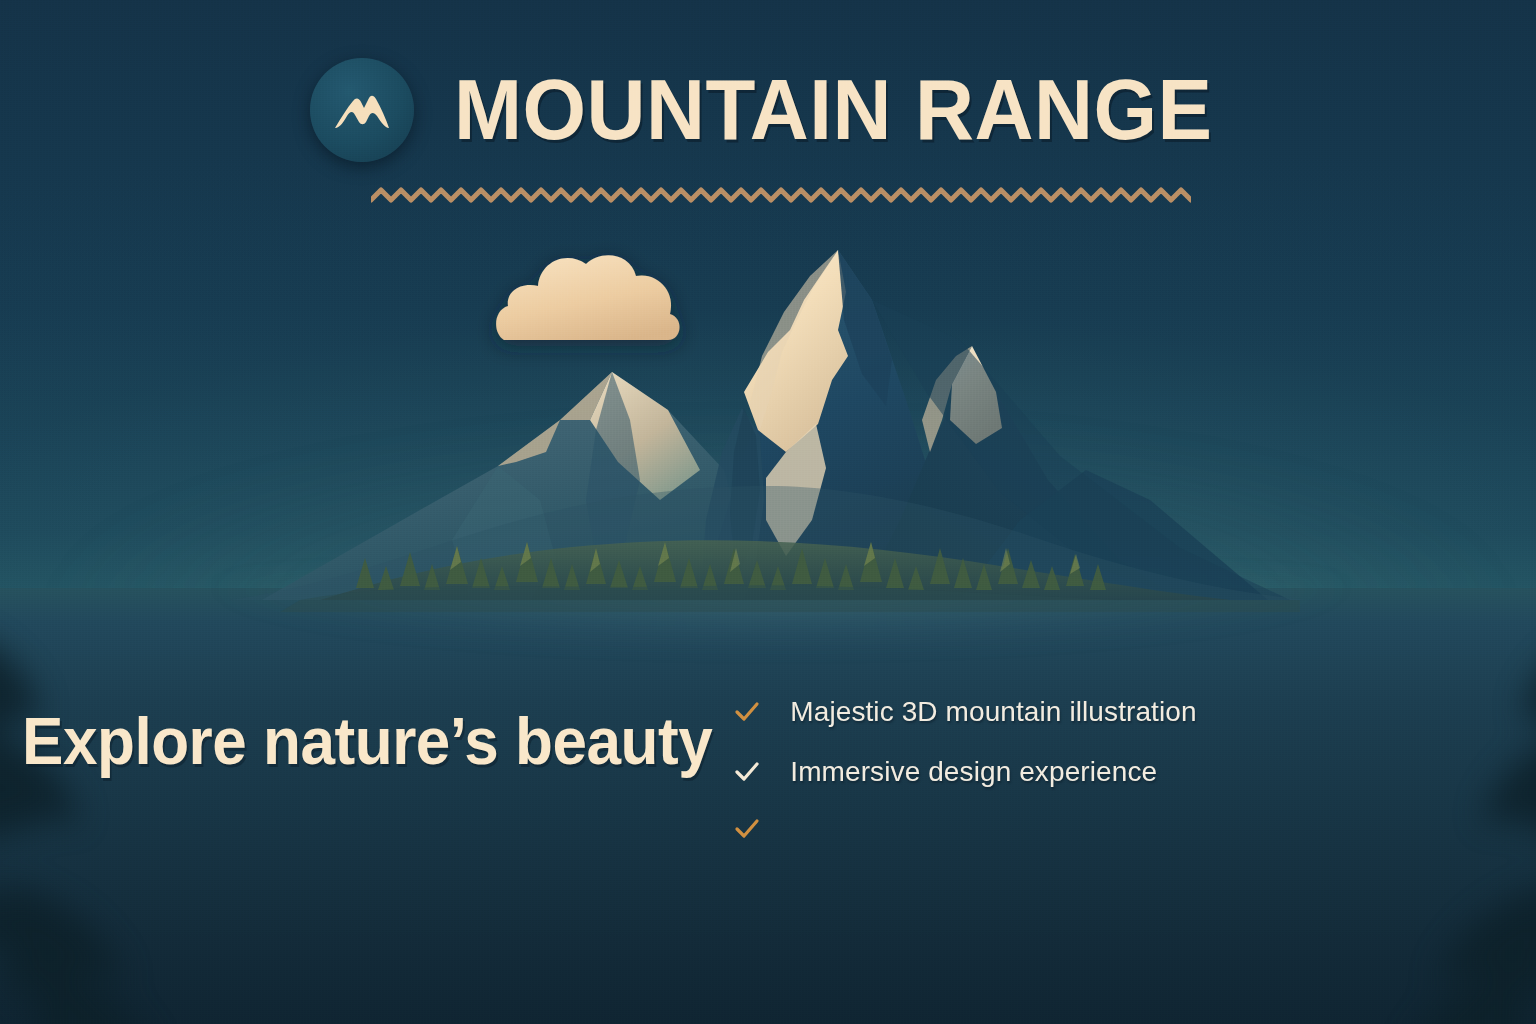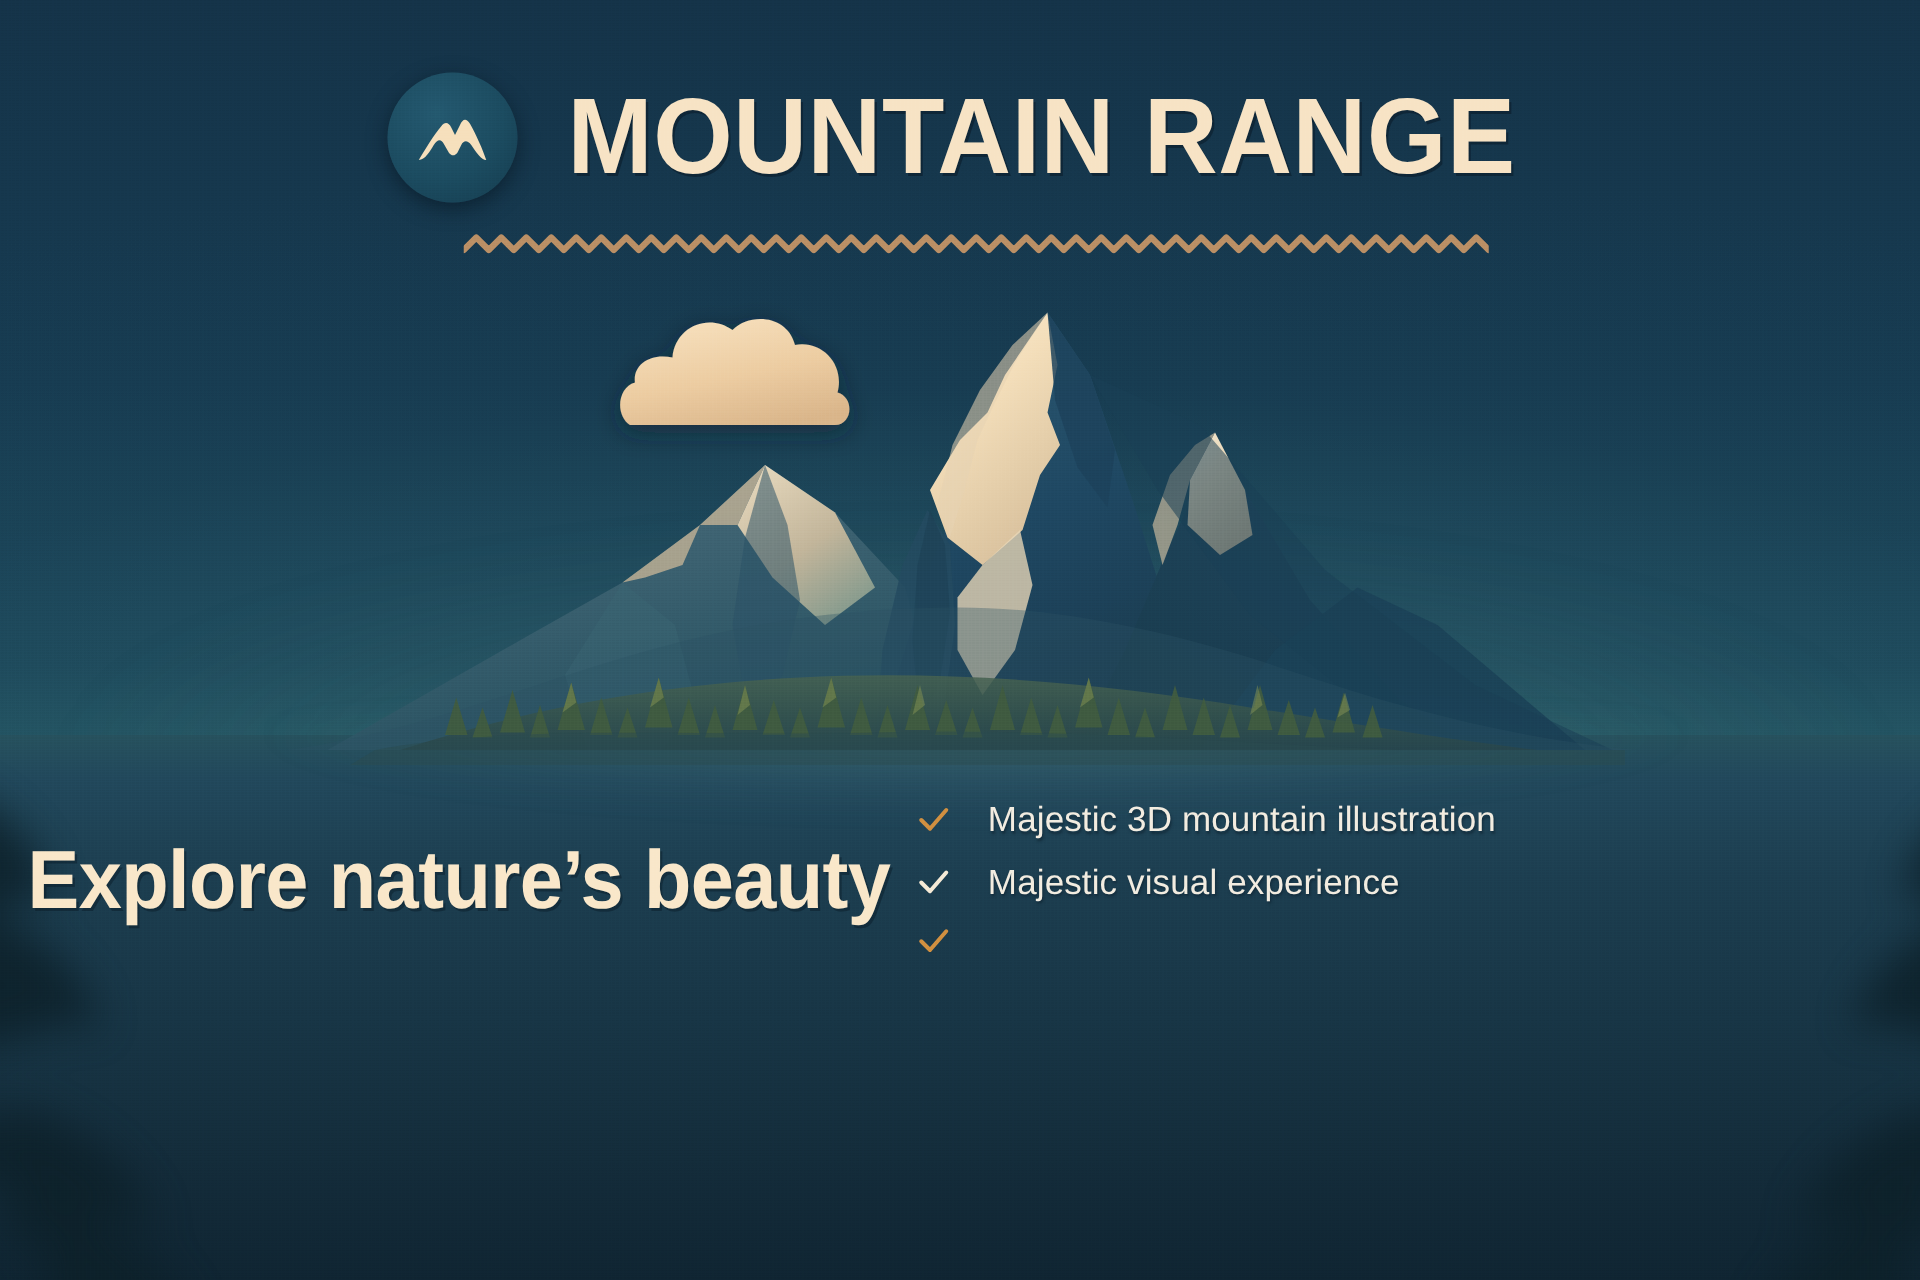--- a/index.html
+++ b/index.html
@@ -119,23 +119,24 @@
   .subtitle {
     font-size: 66px;
     font-weight: 700;
     color: #f9e7c9;
     letter-spacing: -0.5px;
     white-space: nowrap;
     text-shadow: 2px 3px 0 rgba(9,26,38,0.45);
     transform: scaleX(0.94);
   }
   .features {
+    margin-top: 56px;
     display: flex;
     flex-direction: column;
-    gap: 18px;
+    gap: 28px;
   }
   .feature {
     display: flex;
     align-items: center;
     gap: 30px;
   }
   .check {
     width: 26px; height: 26px;
     flex: none;
     display: block;
@@ -359,21 +360,21 @@
         <svg class="check" viewBox="0 0 26 26">
           <path d="M 3 13 L 10 20 L 23 5" fill="none" stroke="#d08e3f" stroke-width="3.2" stroke-linecap="round" stroke-linejoin="round"></path>
         </svg>
         <span class="feature-label">Majestic 3D mountain illustration</span>
       </div>
 
       <div class="feature">
         <svg class="check" viewBox="0 0 26 26">
           <path d="M 3 13 L 10 20 L 23 5" fill="none" stroke="#f5ead6" stroke-width="3.2" stroke-linecap="round" stroke-linejoin="round"></path>
         </svg>
-        <span class="feature-label">Majestic visual experience</span>
+        <span class="feature-label">Immersive design experience</span>
       </div>
 
       <div class="feature">
         <svg class="check" viewBox="0 0 26 26">
           <path d="M 3 13 L 10 20 L 23 5" fill="none" stroke="#d08e3f" stroke-width="3.2" stroke-linecap="round" stroke-linejoin="round"></path>
         </svg>
       </div>
 
     </div>
   </div>

